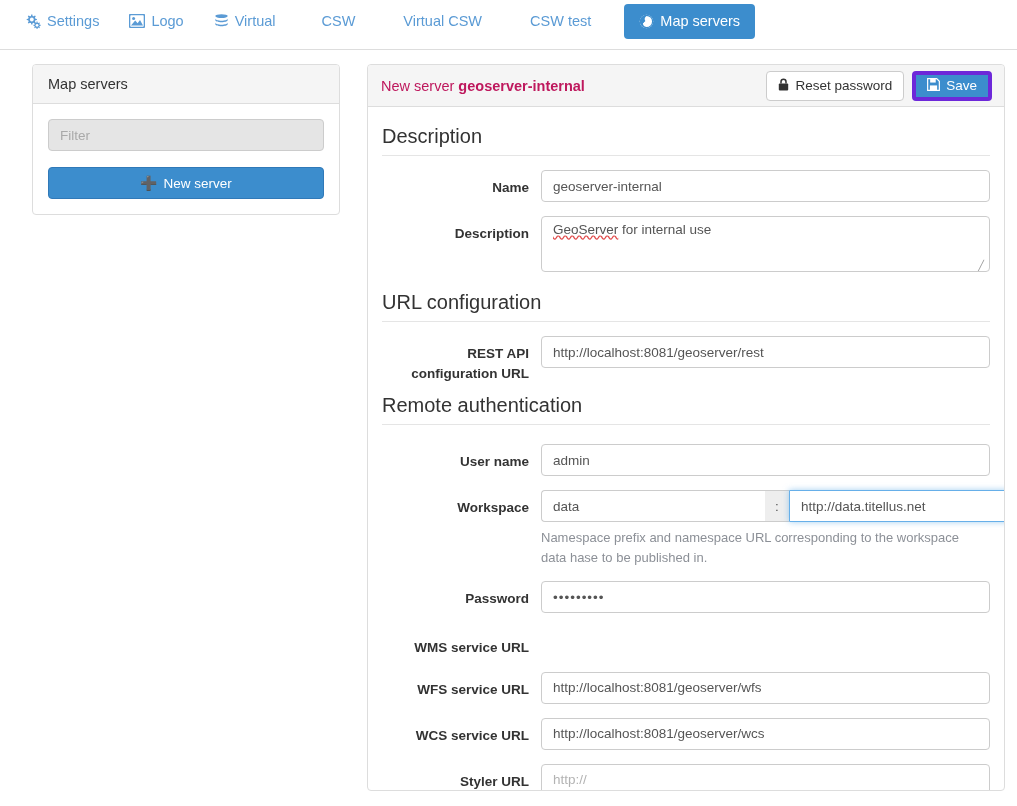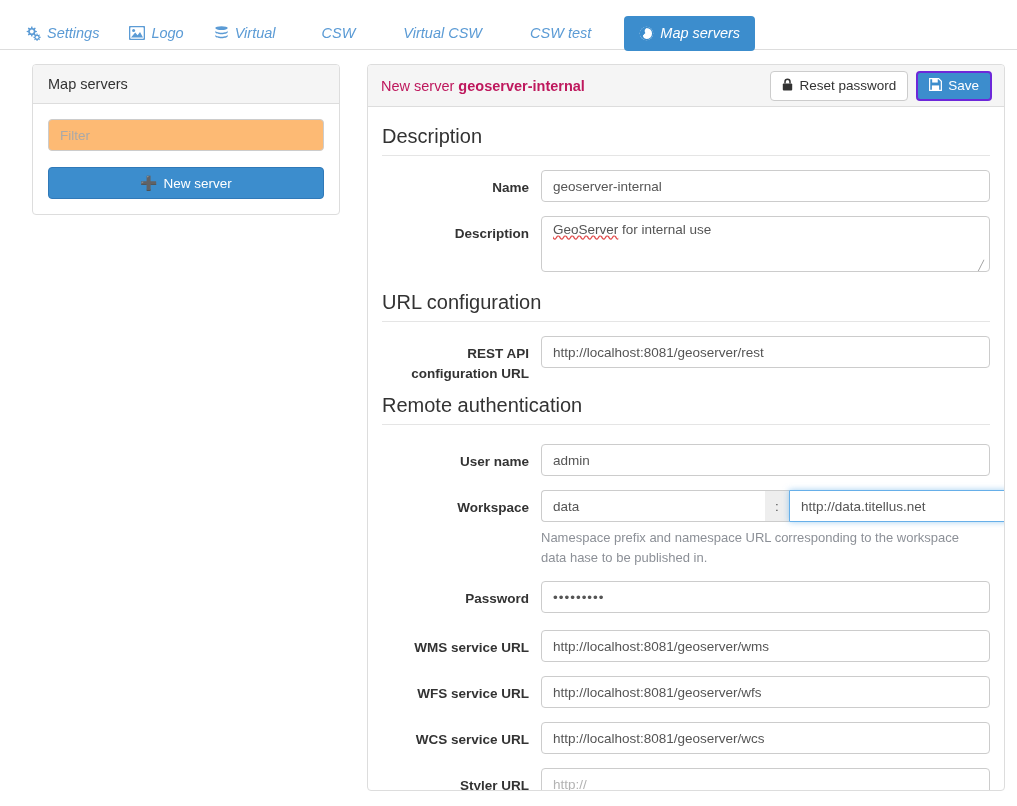--- a/index.html
+++ b/index.html
@@ -18,25 +18,24 @@
     position: absolute;
     top: 0; left: 0;
     width: 1017px;
     height: 50px;
     border-bottom: 1px solid #dddddd;
     background: #ffffff;
   }
   .nav-tabs {
     position: absolute;
     left: 10px;
-    top: 16px;
+    top: 4px;
     display: flex;
     align-items: flex-start;
     height: 40px;
-    font-style: italic;
   }
   .nav-tab {
     display: flex;
     align-items: center;
     gap: 6px;
     padding: 9px 14px;
     color: #5b9bd5;
     font-size: 14.5px;
     line-height: 1;
     text-decoration: none;
@@ -79,21 +78,21 @@
   }
   .filter-input {
     width: 100%;
     height: 32px;
     padding: 5px 11px;
     font-size: 13.5px;
     font-family: "Liberation Sans", sans-serif;
     color: #555555;
     border: 1px solid #cccccc;
     border-radius: 4px;
-    background: #fdba74;
+    background: #e5e5e5;
     outline: none;
   }
   .filter-input::placeholder { color: #a9a9a9; }
   .btn-new-server {
     margin-top: 16px;
     width: 100%;
     height: 32px;
     background: #3c8dcd;
     border: 1px solid #3079b8;
     border-radius: 4px;
@@ -135,21 +134,21 @@
     cursor: pointer;
     white-space: nowrap;
   }
   .btn-default {
     background: #ffffff;
     border: 1px solid #cccccc;
     color: #333333;
   }
   .btn-primary {
     background: #3c8dcd;
-    border: 2px solid #6d28d9;
+    border: 4px solid #6d28d9;
     color: #ffffff;
   }
 
   
   .form-area { padding: 12px 14px 0 14px; position: relative; }
   .section-title {
     font-size: 20px;
     font-weight: normal;
     color: #333333;
     margin: 6px 0 0 0;
@@ -412,23 +411,20 @@
 
     <div class="form-row">
       <div class="lbl">Password</div>
       <div class="fld">
         <input class="fc" type="text" style="letter-spacing: 1px;" value="•••••••••">
       </div>
     </div>
 
     <div class="form-row" style="margin-top:17px;">
       <div class="lbl">WMS service URL</div>
-      <div class="fld">
-        <input class="fc" type="text" value="http://localhost:8081/geoserver/wms" style="">
-      </div>
     </div>
 
     <div class="form-row">
       <div class="lbl">WFS service URL</div>
       <div class="fld">
         <input class="fc" type="text" value="http://localhost:8081/geoserver/wfs" style="">
       </div>
     </div>
 
     <div class="form-row">

